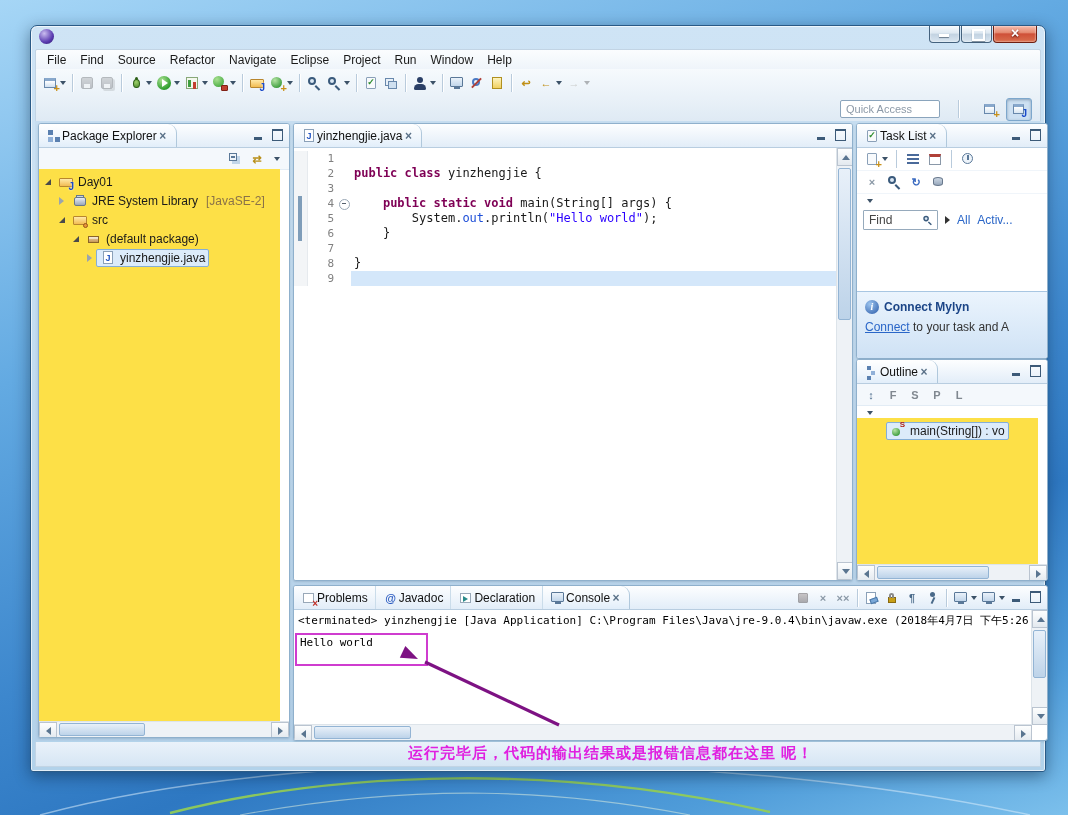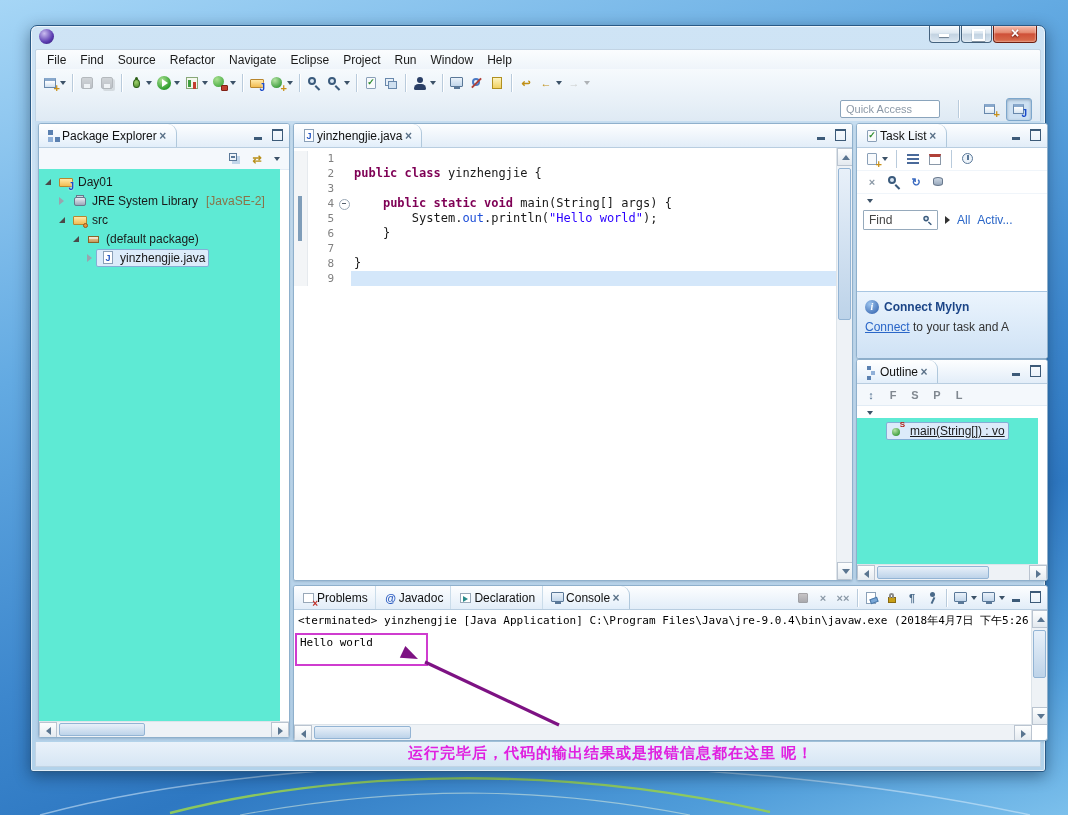--- a/index.html
+++ b/index.html
@@ -69,21 +69,21 @@
   .ptoolbar{height:21px;background:#f4f8fc;border-bottom:1px solid #e2ecf5;display:flex;align-items:center;padding:0 4px;gap:2px}
   .ptoolbar.right{justify-content:flex-end}
 
   #pkgexp{left:3px;top:2px;width:250px;height:613px}
   #editor{left:258px;top:2px;width:558px;height:456px}
   #tasklist{left:821px;top:2px;width:190px;height:234px}
   #outline{left:821px;top:238px;width:190px;height:220px}
   #console{left:258px;top:464px;width:753px;height:154px}
 
   
-  .tree{position:absolute;left:0;right:9px;background:#5eead4;padding-top:3px}
+  .tree{position:absolute;left:0;right:9px;background:#fde047;padding-top:3px}
   #pkg-tree{top:45px;bottom:16px}
   #outline-tree{top:58px;bottom:16px}
   .trow{display:flex;align-items:center;height:19px;white-space:nowrap}
   .tarrow{width:13px;display:flex;align-items:center;justify-content:center;flex:none}
   .tarrow.exp::before{content:"";width:0;height:0;border-left:6px solid transparent;border-bottom:6px solid #4a4a4a}
   .tarrow.col::before{content:"";width:0;height:0;border-left:5px solid #9aa4ae;border-top:4px solid transparent;border-bottom:4px solid transparent}
   .tsel{display:flex;align-items:center;gap:4px;padding:0 3px;border:1px solid transparent;border-radius:2px}
   .trow.selected>.tsel{background:#dcebfa;border-color:#84aed6}
   .tdec{margin-left:4px;color:#8a7248}
 
@@ -610,21 +610,21 @@
               <span class="icn g" data-g="P" style="color: rgb(128, 136, 144);"></span>
             </span>
             <span class="tb-item">
               <span class="icn g" data-g="L" style="color: rgb(128, 136, 144);"></span>
             </span>
           </div>
         <div class="tl-row" id="ol-row2">
             <span class="tb-dd vm"></span>
           </div>
         <div class="tree" id="outline-tree">
-            <div class="trow selected" style="padding-left: 16px; text-decoration: underline;">
+            <div class="trow selected" style="padding-left: 16px;">
               <span class="tarrow"></span>
               <span class="tsel">
                 <span class="icn i-method-static"></span>
                 <span class="tlabel">main(String[]) : vo</span>
               </span>
             </div>
           </div>
         <div class="sbh" style="left:0;right:0;bottom:0">
           <span class="sbtn sb-left"></span>
           <span class="strack">

